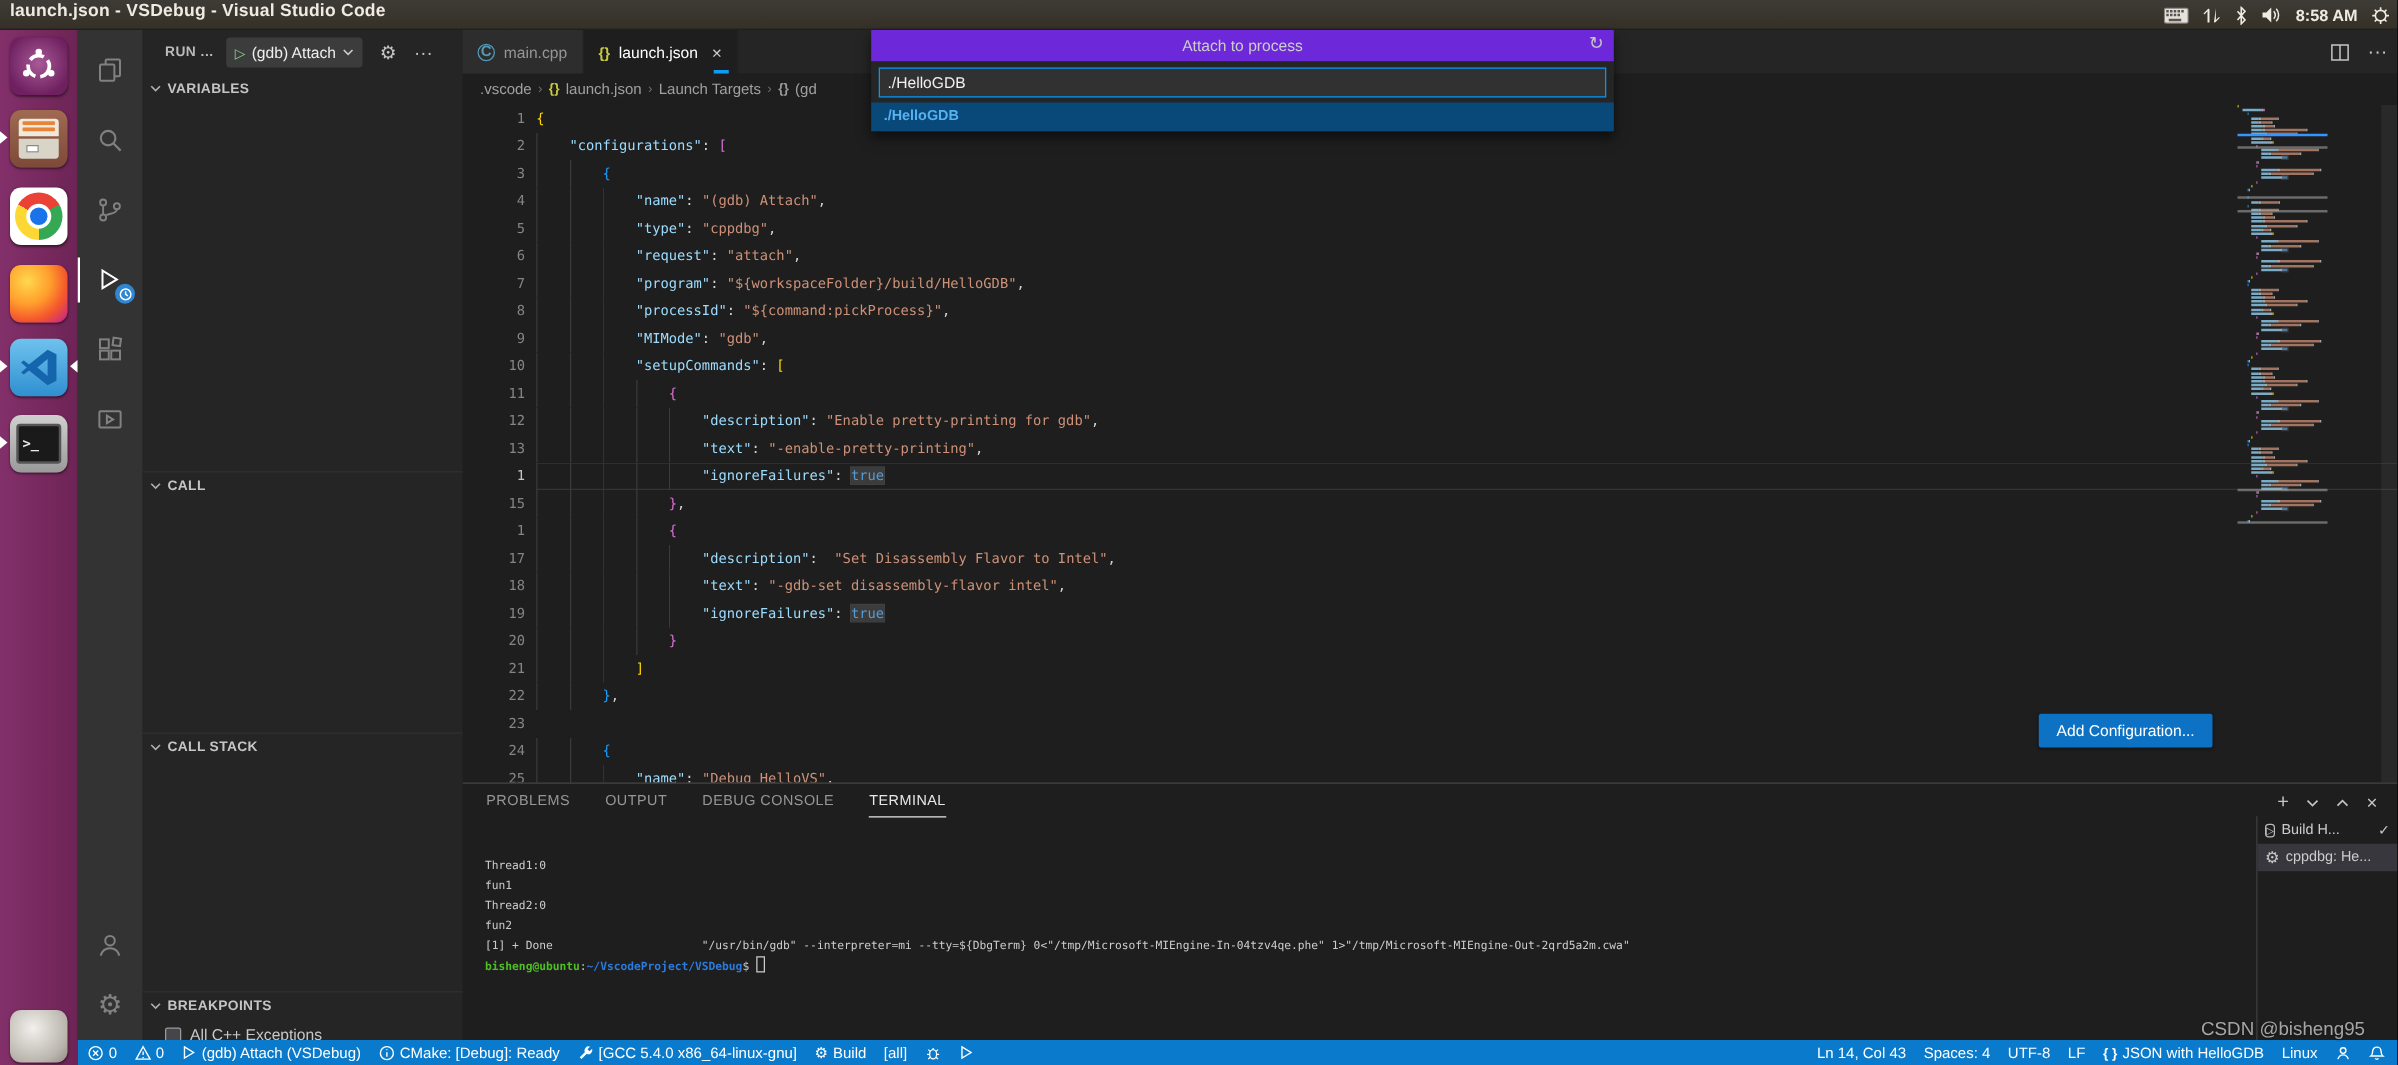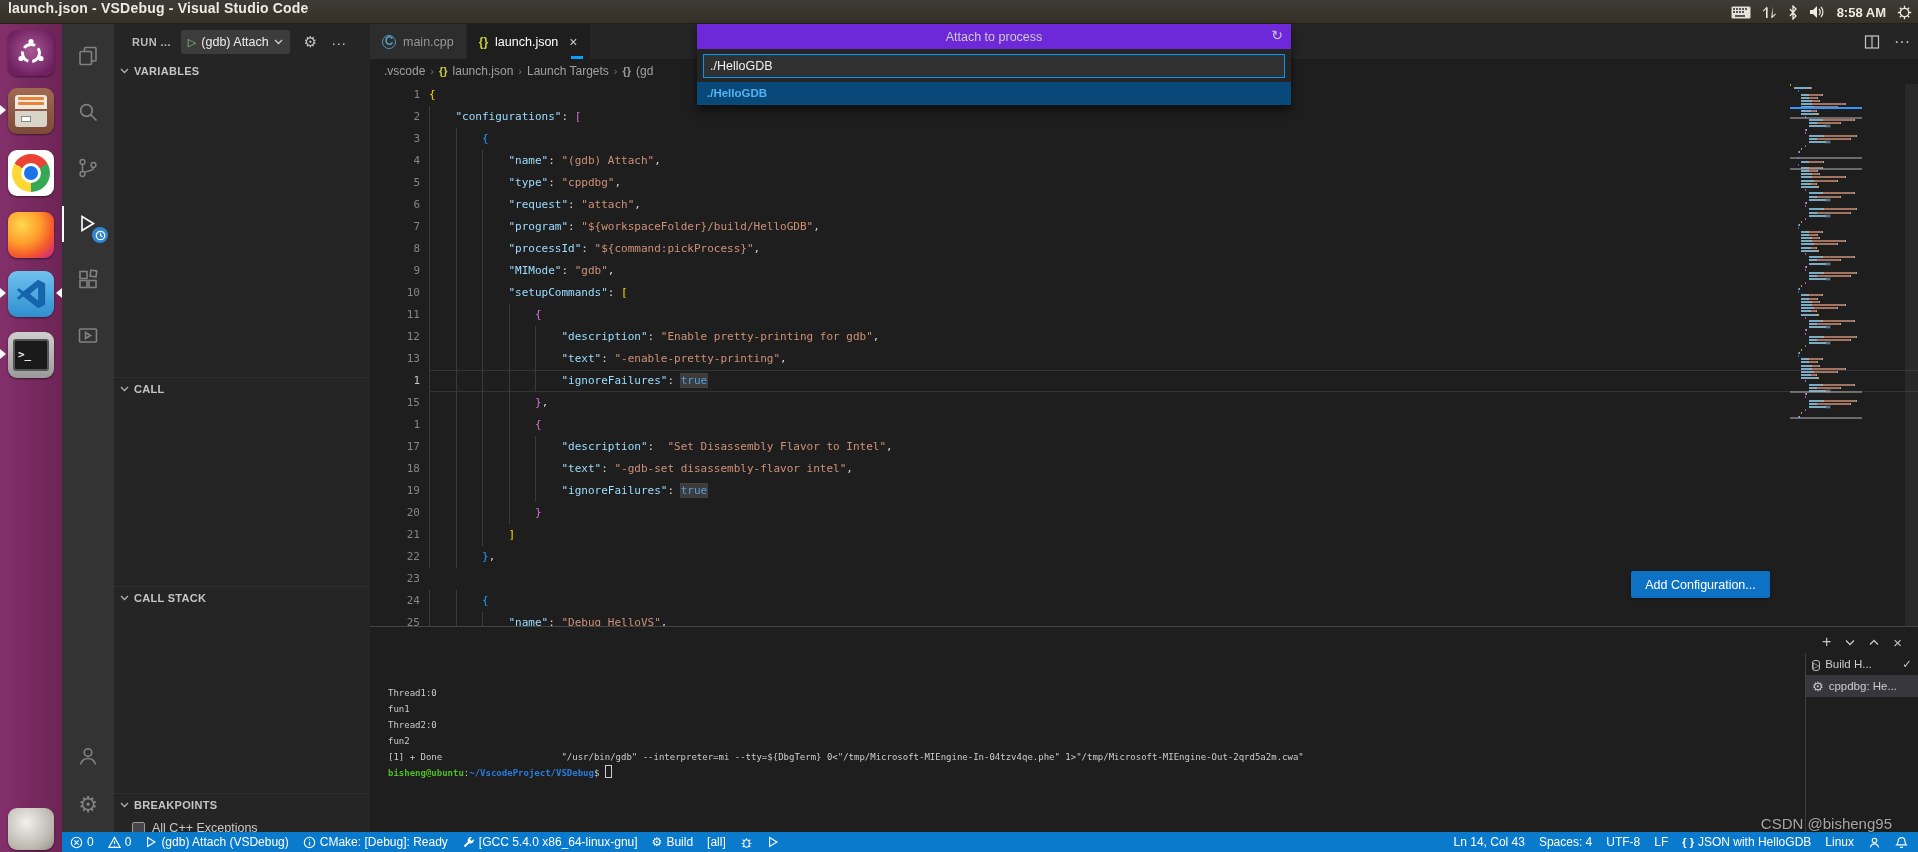--- a/index.html
+++ b/index.html
@@ -494,20 +494,26 @@
       <div class="mm-line" style="top:33px; background:rgba(170,170,170,.55)"></div>
       <div class="mm-line" style="top:73px; background:rgba(170,170,170,.55)"></div>
       <div class="mm-line" style="top:84px; background:rgba(170,170,170,.55)"></div>
       <div class="mm-line" style="top:307px; background:rgba(170,170,170,.55)"></div>
       <div class="mm-line" style="top:333px; background:rgba(170,170,170,.55)"></div>
     </div>
     <div class="scrollbar"></div>
   </div>
 
   <div class="panel">
+    <div class="panel-tabs">
+        <span class="panel-tab">PROBLEMS</span>
+        <span class="panel-tab">OUTPUT</span>
+        <span class="panel-tab">DEBUG CONSOLE</span>
+        <span class="panel-tab active">TERMINAL</span>
+      </div>
     <div class="panel-actions">
       <span style="font-size:16px">+</span>
       <svg width="10" height="7" viewBox="0 0 10 7" fill="none" stroke="#c5c5c5" stroke-width="1.3">
           <path d="M1 1.5 L5 5.5 L9 1.5"></path>
         </svg>
       <svg width="10" height="7" viewBox="0 0 10 7" fill="none" stroke="#c5c5c5" stroke-width="1.3">
           <path d="M1 5.5 L5 1.5 L9 5.5"></path>
         </svg>
       <span style="font-size:15px">×</span>
     </div>

